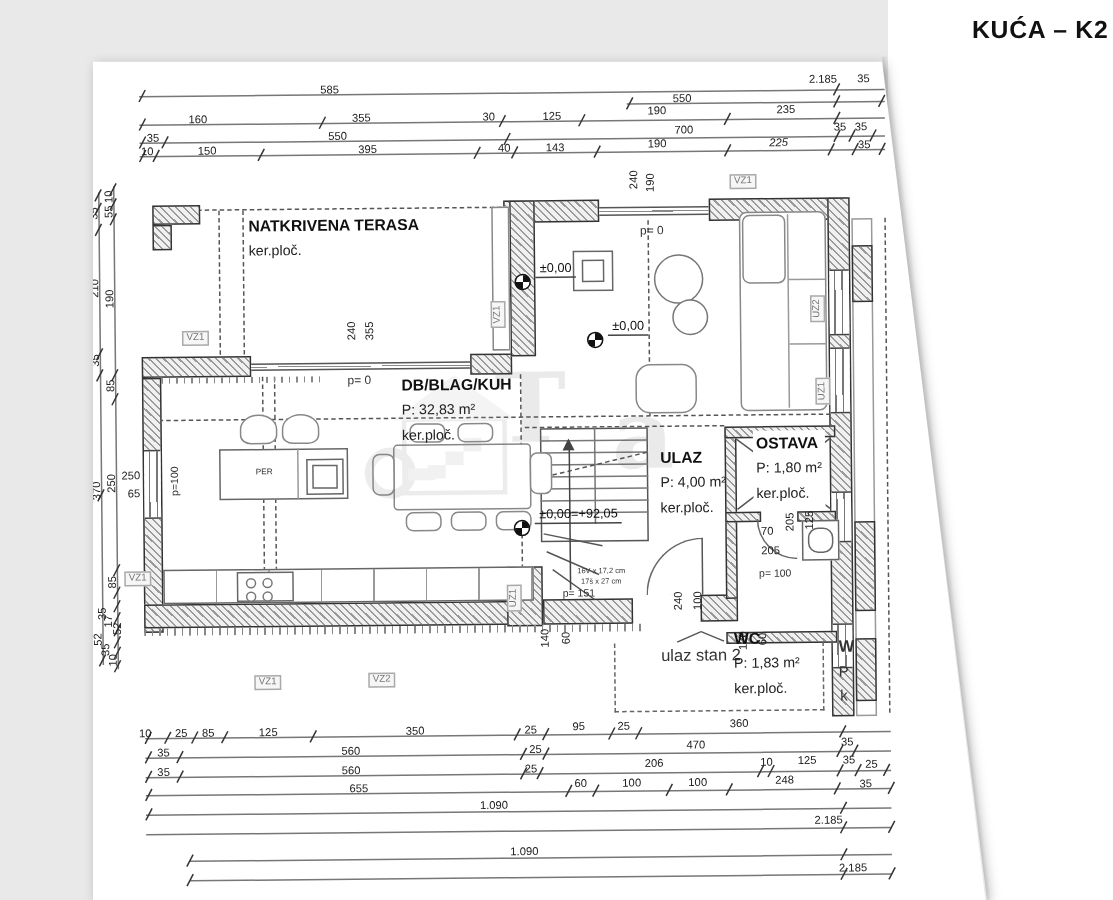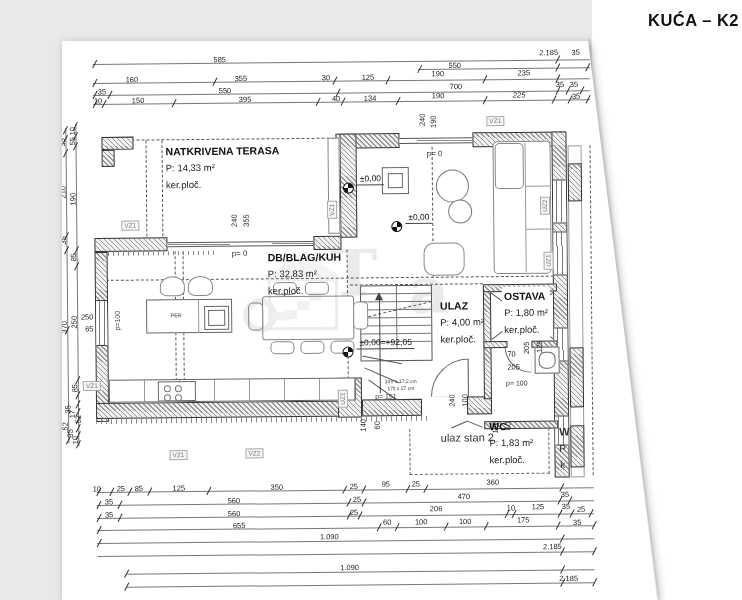--- a/index.html
+++ b/index.html
@@ -217,21 +217,21 @@
           <span class="dim" style="left: 526px; top: 77px;">235</span>
           <span class="dim" style="left: 104px; top: 92px;">35</span>
           <span class="dim" style="left: 227px; top: 92px;">550</span>
           <span class="dim" style="left: 458px; top: 90px;">700</span>
           <span class="dim" style="left: 562px; top: 89px;">35</span>
           <span class="dim" style="left: 576px; top: 89px;">35</span>
           <span class="dim" style="left: 100px; top: 101px;">10</span>
           <span class="dim" style="left: 140px; top: 101px;">150</span>
           <span class="dim" style="left: 247px; top: 101px;">395</span>
           <span class="dim" style="left: 338px; top: 101px;">40</span>
-          <span class="dim" style="left: 372px; top: 101px;">134</span>
+          <span class="dim" style="left: 372px; top: 101px;">143</span>
           <span class="dim" style="left: 440px; top: 99px;">190</span>
           <span class="dim" style="left: 521px; top: 99px; font-style: italic;">225</span>
           <span class="dim" style="left: 578px; top: 101px;">35</span>
           <span class="dim rot" style="left: 30px; top: 287px;">737</span>
           <span class="dim rot" style="left: 41px; top: 152px;">64</span>
           <span class="dim rot" style="left: 41px; top: 203px;">180</span>
           <span class="dim rot" style="left: 41px; top: 338px;">492</span>
           <span class="dim rot" style="left: 53px; top: 186px;">244</span>
           <span class="dim rot" style="left: 53px; top: 258px;">95</span>
           <span class="dim rot" style="left: 53px; top: 399px;">95</span>
@@ -286,21 +286,21 @@
           <span class="dim" style="left: 352px; top: 515px;">25</span>
           <span class="dim" style="left: 434px; top: 512px;">206</span>
           <span class="dim" style="left: 509px; top: 512px;">10</span>
           <span class="dim" style="left: 536px; top: 511px;">125</span>
           <span class="dim" style="left: 564px; top: 511px;">35</span>
           <span class="dim" style="left: 579px; top: 514px;">25</span>
           <span class="dim" style="left: 237px; top: 527px;">655</span>
           <span class="dim" style="left: 385px; top: 525px;">60</span>
           <span class="dim" style="left: 419px; top: 525px;">100</span>
           <span class="dim" style="left: 463px; top: 525px;">100</span>
-          <span class="dim" style="left: 521px; top: 524px;">175</span>
+          <span class="dim" style="left: 521px; top: 524px;">248</span>
           <span class="dim" style="left: 575px; top: 527px;">35</span>
           <span class="dim" style="left: 327px; top: 539px;">1.090</span>
           <span class="dim" style="left: 550px; top: 551px;">2.185</span>
           <span class="dim" style="left: 347px; top: 570px;">1.090</span>
           <span class="dim" style="left: 566px; top: 583px;">2.185</span>
           <span class="tick" style="left: 97px; top: 64px;"></span>
           <span class="tick" style="left: 560px; top: 64px;"></span>
           <span class="tick" style="left: 422px; top: 72px;"></span>
           <span class="tick" style="left: 560px; top: 72px;"></span>
           <span class="tick" style="left: 590px; top: 72px;"></span>
@@ -414,21 +414,20 @@
           <span class="note" style="left: 385px; top: 399px; font-size: 7px; font-weight: normal;">p= 151</span>
           <span class="note rot" style="left: 117px; top: 321px; font-size: 7px; font-weight: normal;">p=100</span>
           <span class="note" style="left: 176px; top: 316px; font-size: 5.5px; font-weight: normal;">PER</span>
           <span class="note" style="left: 400px; top: 384px; font-size: 5px; font-weight: normal;">16V x 17,2 cm</span>
           <span class="note" style="left: 400px; top: 391px; font-size: 5px; font-weight: normal;">17š x 27 cm</span>
           <span class="note" style="left: 563px; top: 436px; font-size: 11px; font-weight: bold;">W</span>
           <span class="note" style="left: 561px; top: 453px; font-size: 10px; font-weight: normal;">P</span>
           <span class="note" style="left: 561px; top: 469px; font-size: 10px; font-weight: normal;">k</span>
           <div class="room" style="left: 167px; top: 143px; position: absolute;">
             <div class="rn">NATKRIVENA TERASA</div>
-            <div class="ra">P: 14,33 m²</div>
             <div class="rf">ker.ploč.</div>
           </div>
           <div class="room" style="left: 268px; top: 250px; position: absolute;">
             <div class="rn">DB/BLAG/KUH</div>
             <div class="ra">P: 32,83 m²</div>
             <div class="rf">ker.ploč.</div>
           </div>
           <div class="room" style="left: 440px; top: 300px; position: absolute;">
             <div class="rn">ULAZ</div>
             <div class="ra">P: 4,00 m²</div>

